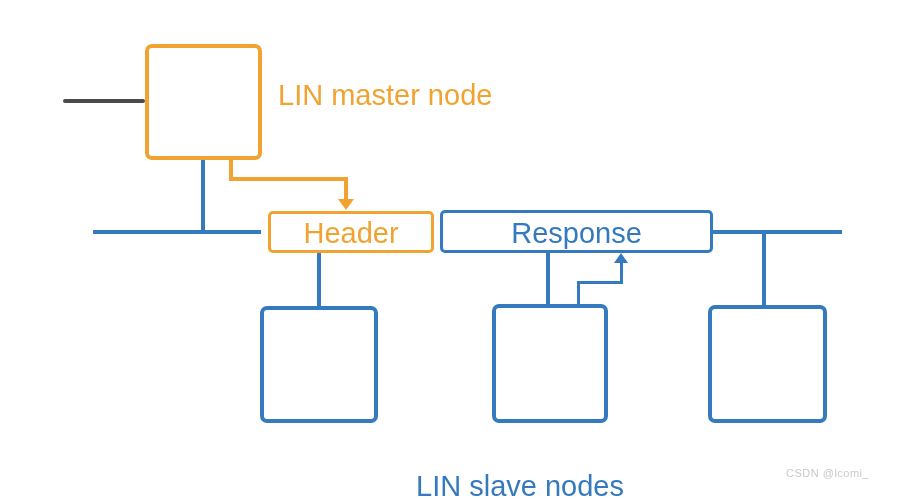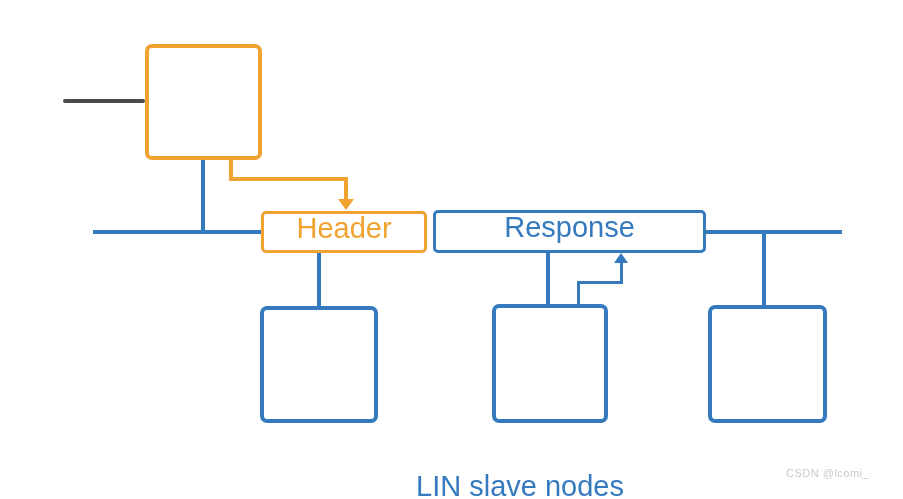--- a/index.html
+++ b/index.html
@@ -28,25 +28,26 @@
   .dark-seg{background:var(--dark);border-radius:2px;}
   .box{
     position:absolute;
     background:#fff;
     box-sizing:border-box;
   }
   .orange-box{border:4px solid var(--orange);border-radius:7px;}
   .blue-box{border:4px solid var(--blue);border-radius:7px;}
   .frame{
     display:flex;
-    align-items:flex-start;
+    align-items:flex-end;
     justify-content:center;
     font-size:29px;
     border-radius:5px;
     border-width:3.5px;
+    margin-left:7px;
   }
   .frame span{display:block;line-height:1;padding-bottom:2px;}
 
   
   .external-line{left:63px;top:99px;width:82px;height:4px;}
   .master-box{left:145px;top:44px;width:117px;height:116px;}
   .master-label{
     position:absolute;left:278px;top:79px;
     font-size:29px;color:var(--orange);white-space:nowrap;
   }
@@ -99,20 +100,21 @@
   }
 </style>
 </head>
 <body>
 
 <div class="stage">
 
   <div class="seg dark-seg external-line"></div>
 
   <div class="box orange-box master-box"></div>
+  <div class="master-label">LIN master node</div>
 
   <div class="seg blue-seg master-drop"></div>
 
   <div class="seg orange-seg oa-v1"></div>
   <div class="seg orange-seg oa-h"></div>
   <div class="seg orange-seg oa-v2"></div>
   <div class="oa-head"></div>
 
   <div class="seg blue-seg bus-left"></div>
   <div class="seg blue-seg bus-right"></div>

